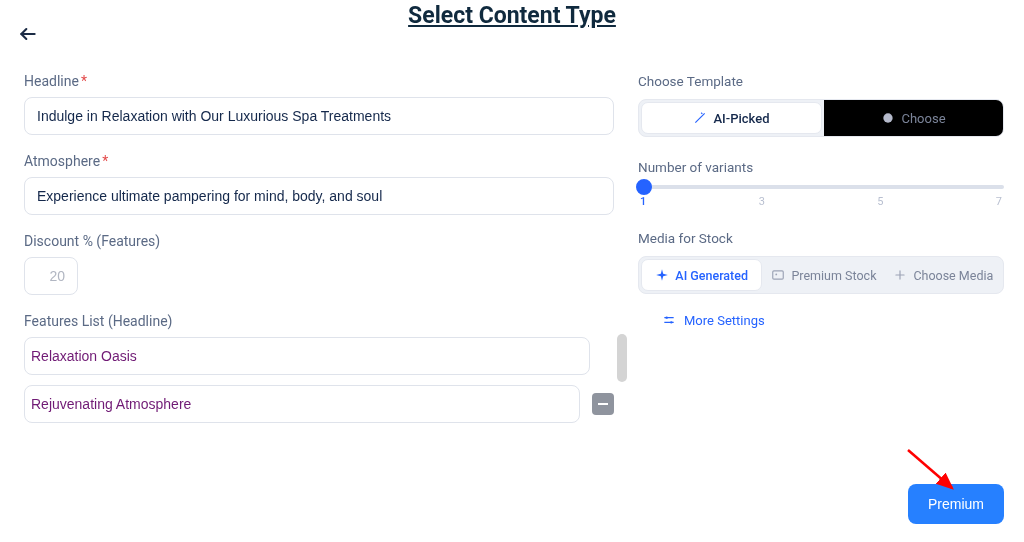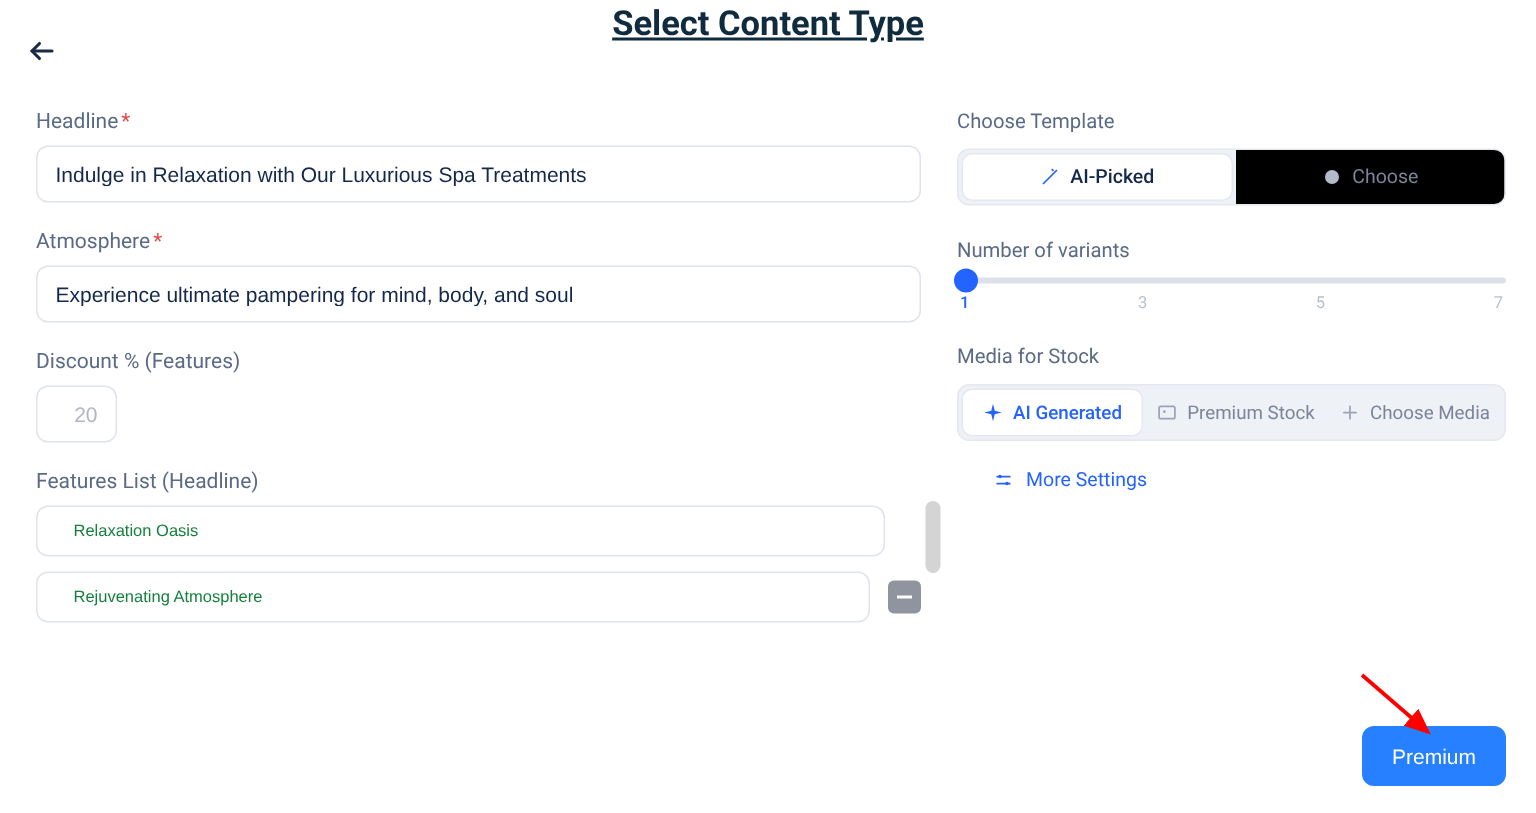--- a/index.html
+++ b/index.html
@@ -61,23 +61,23 @@
   .feature-row {
     display: flex;
     align-items: center;
     margin-bottom: 10px;
     position: relative;
   }
   .feature-input {
     width: 566px;
     border: 1px solid #dfe3eb;
     border-radius: 8px;
-    padding: 10px 24px;
-    font-size: 11px;
-    color: #15803d;
+    padding: 10px 6px;
+    font-size: 14px;
+    color: #701a75;
     background: #fff;
     outline: none;
   }
   .feature-scroll {
     position: absolute;
     right: -13px;
     top: -3px;
     width: 10px;
     height: 48px;
     background: #d4d4d4;

